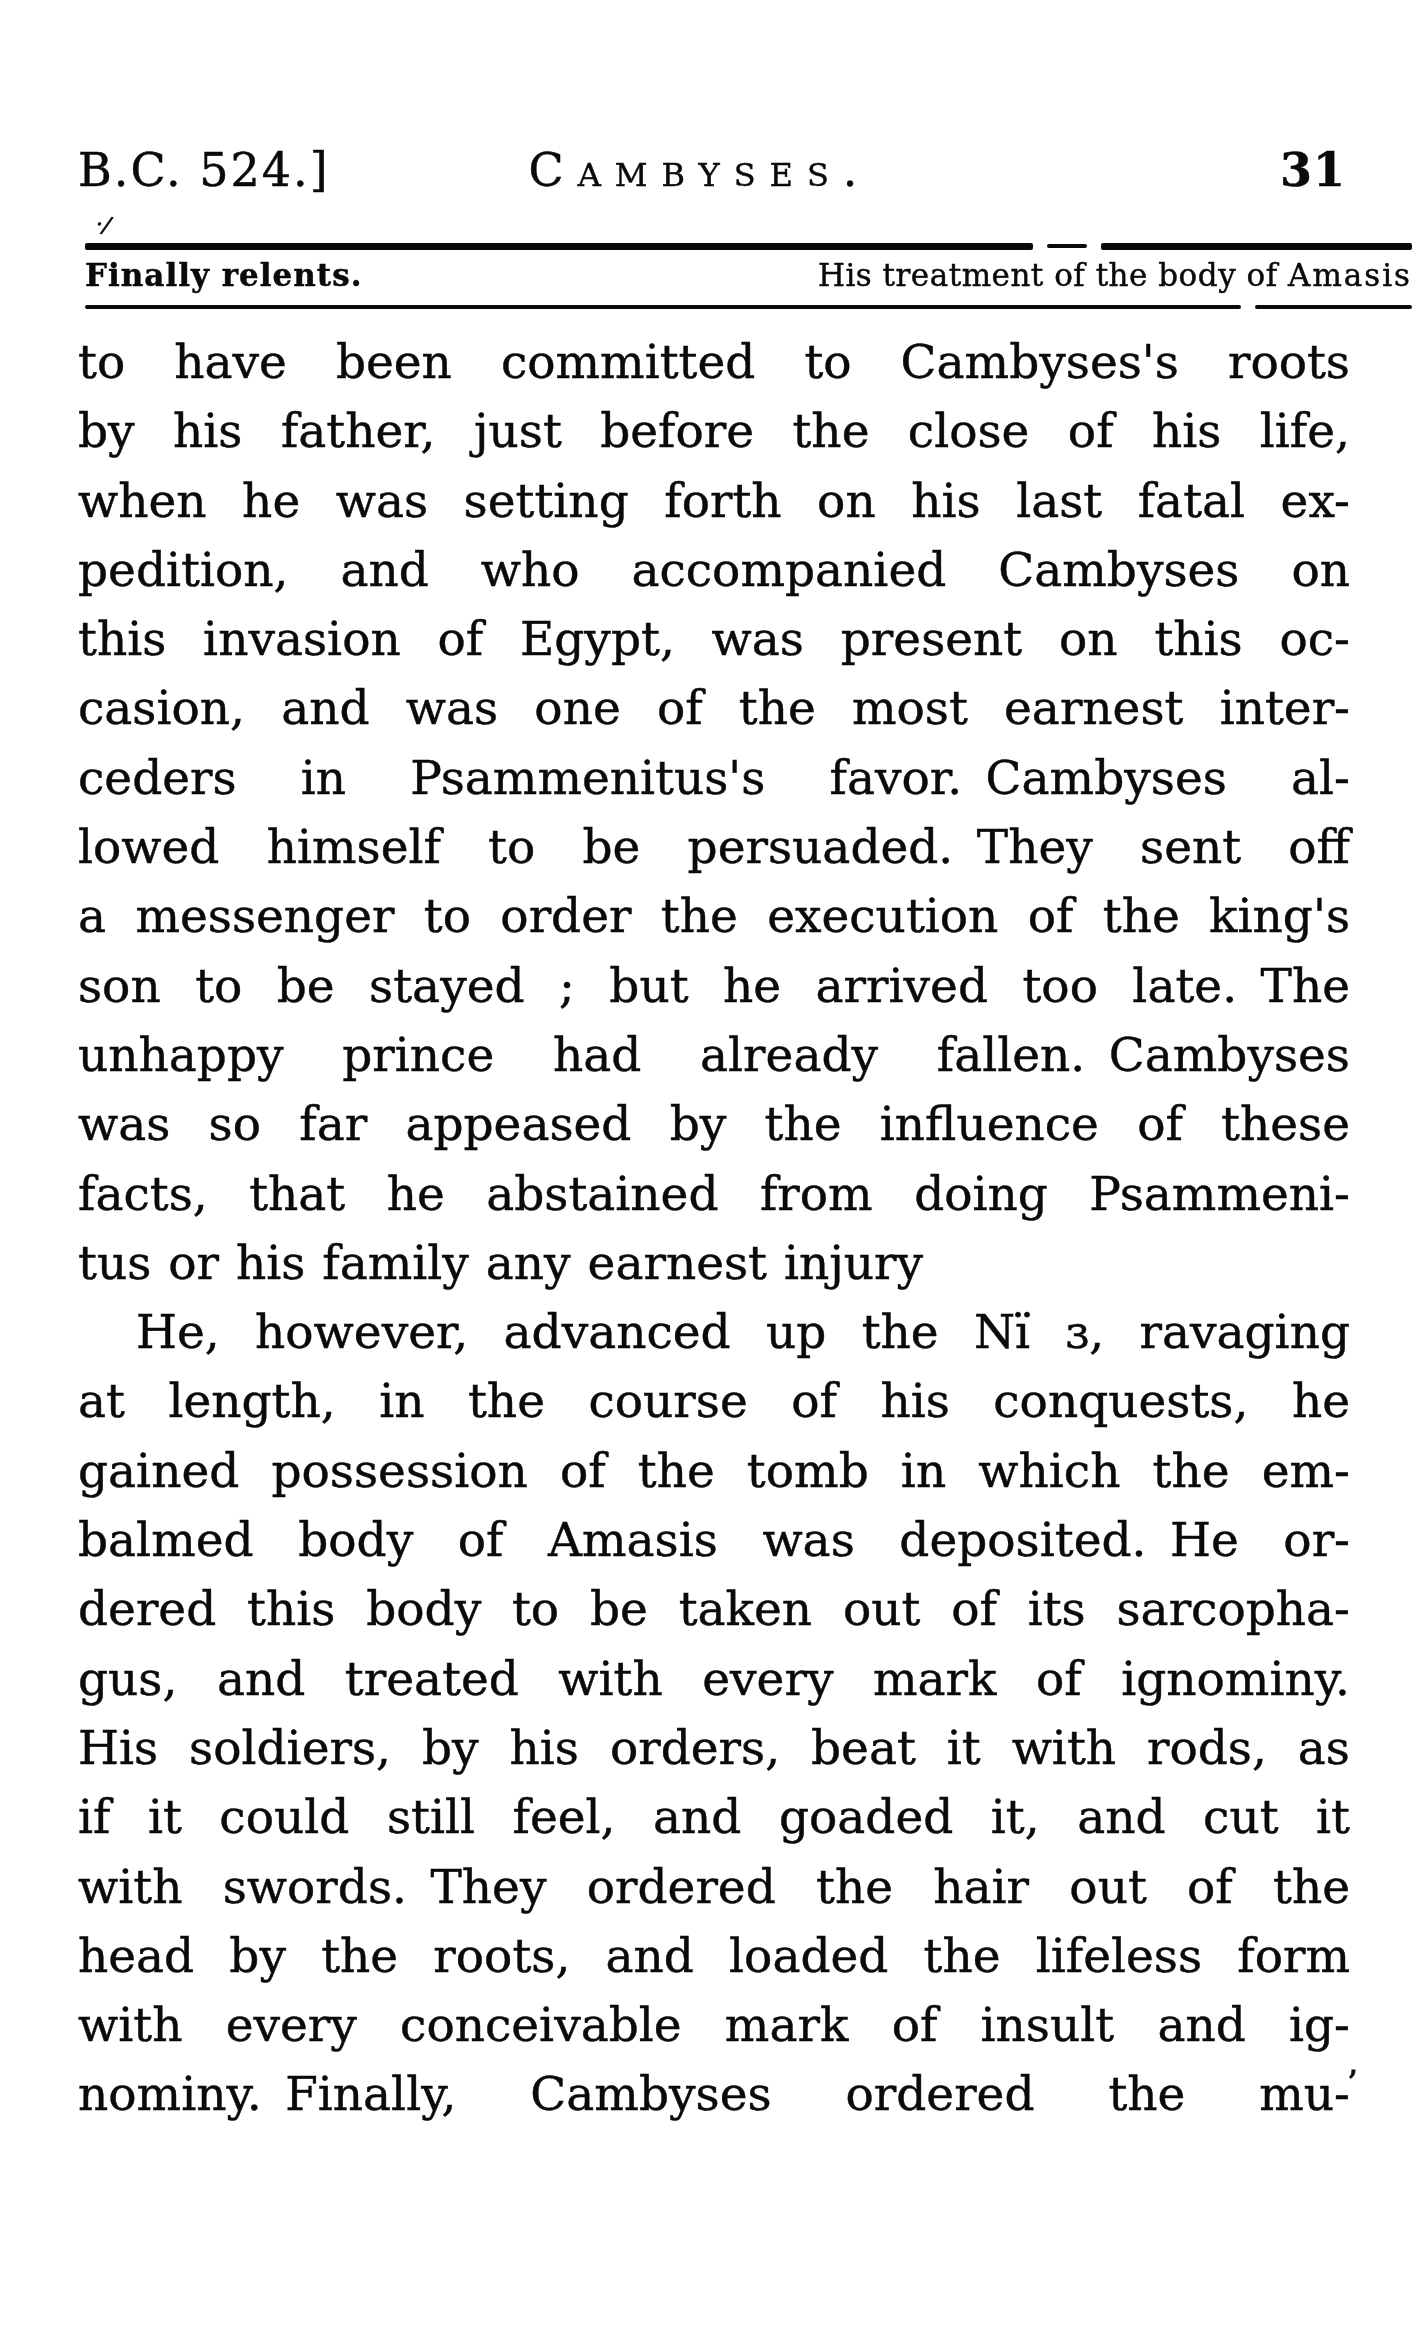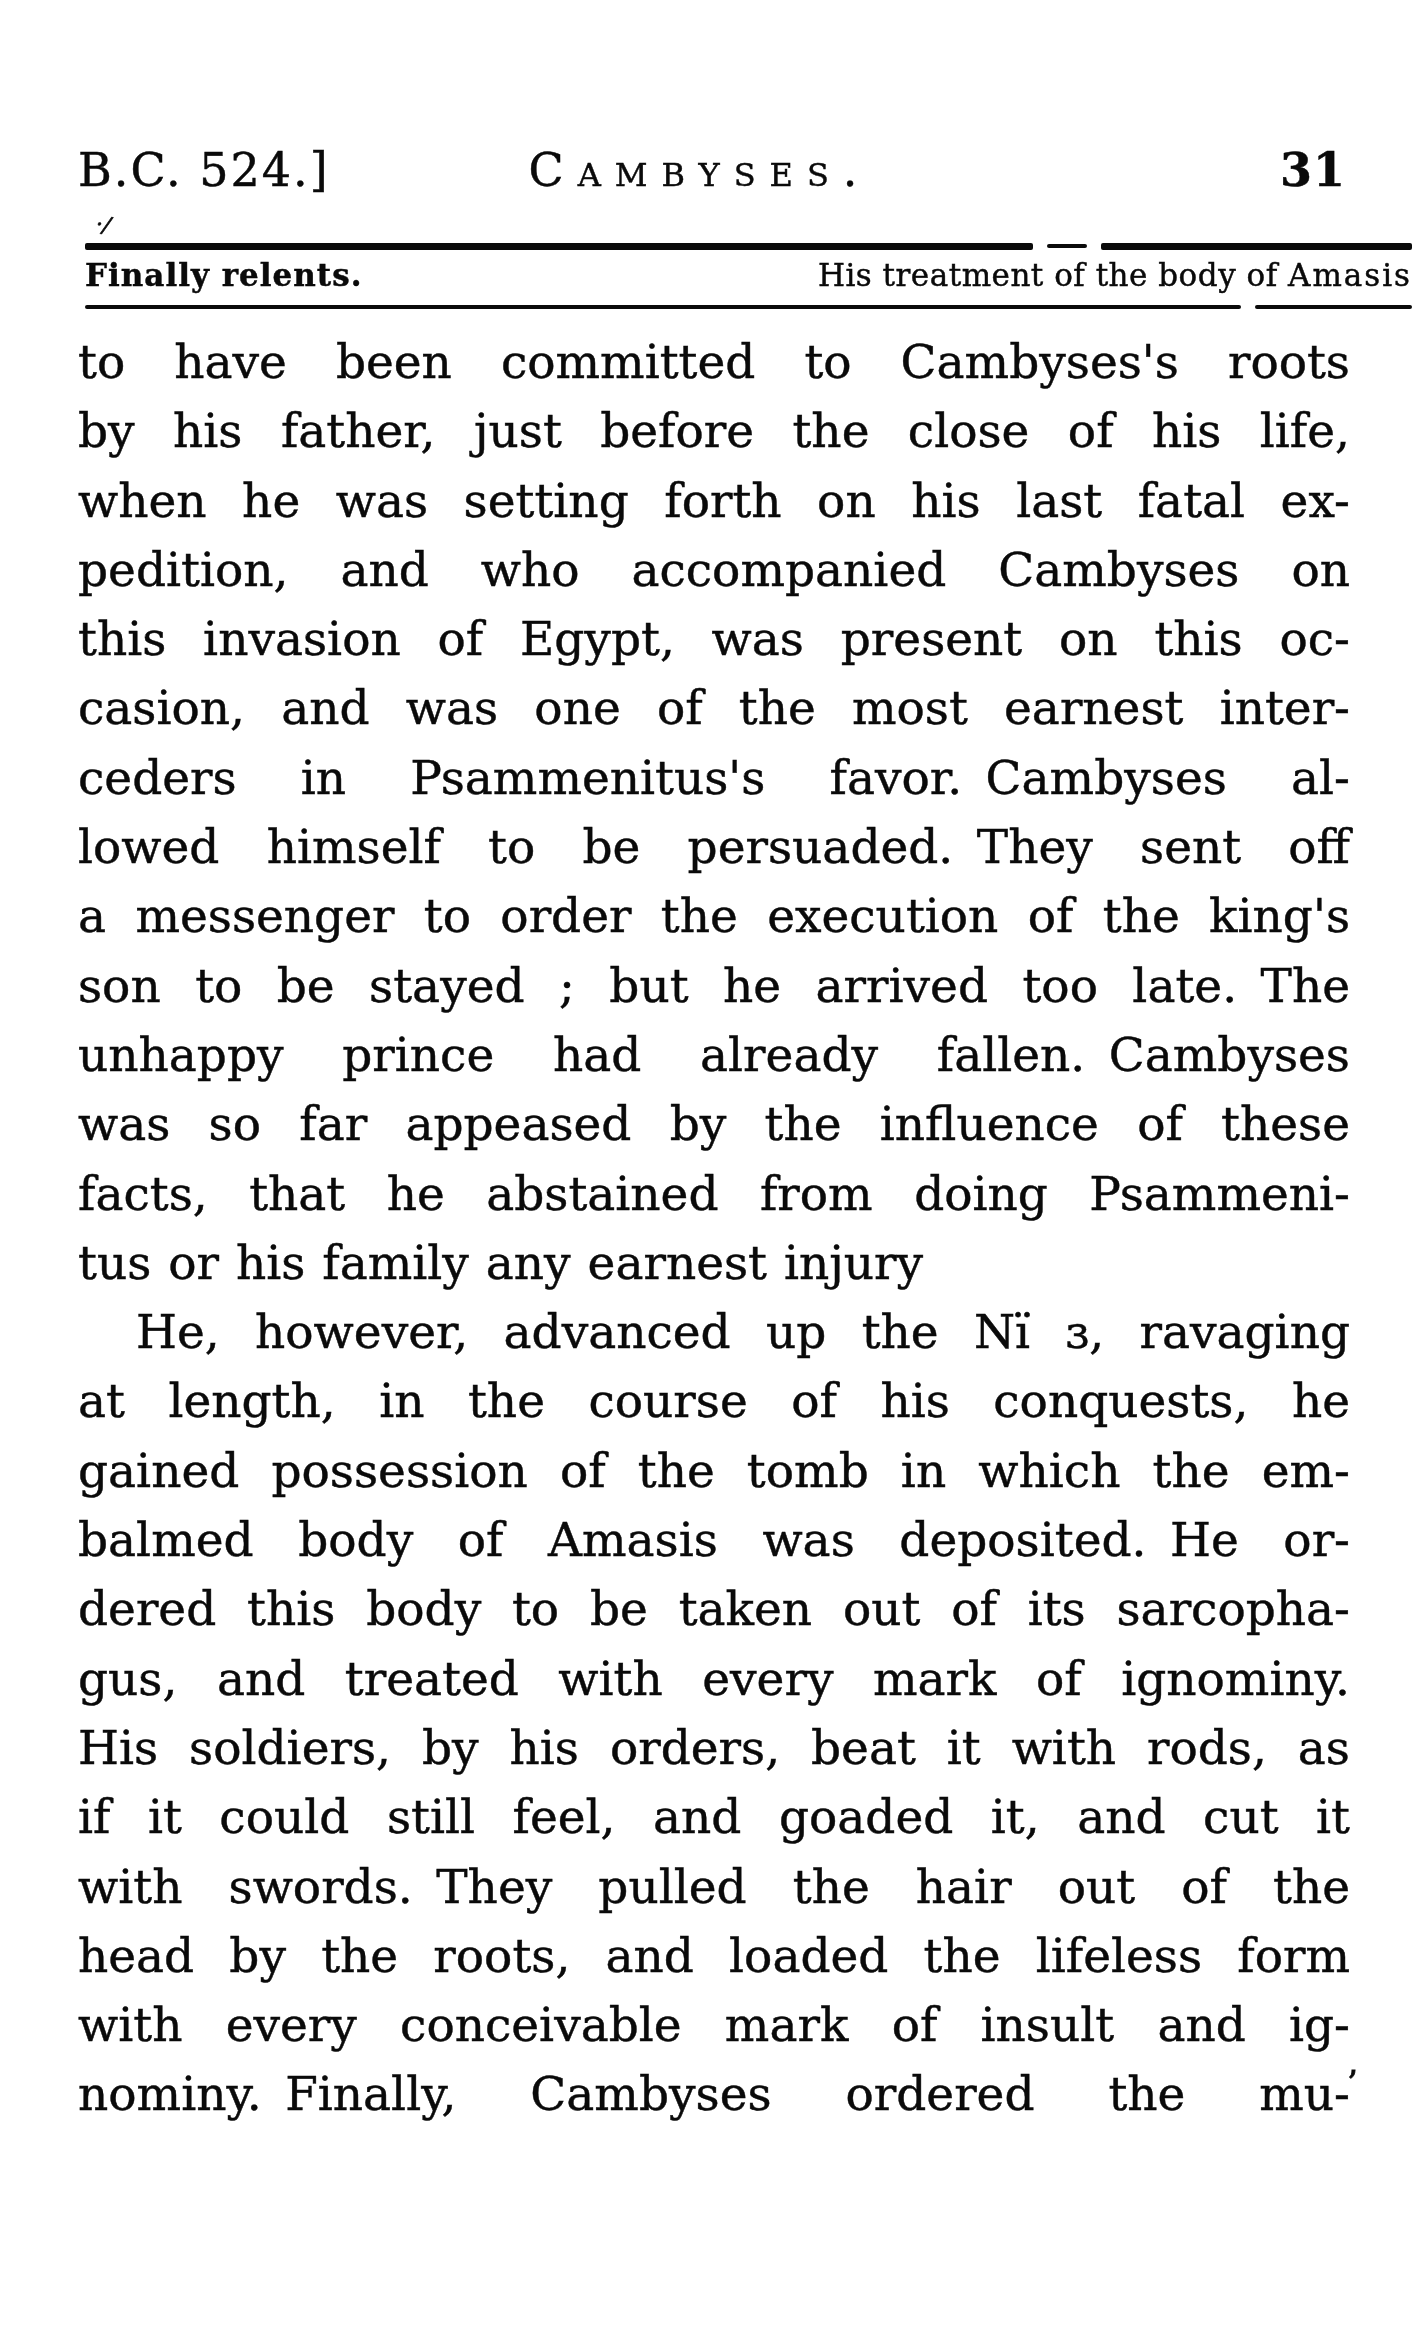--- a/index.html
+++ b/index.html
@@ -147,21 +147,21 @@
       <div class="line">facts, that he abstained from doing Psammeni-</div>
       <div class="line para-end">tus or his family any earnest injury</div>
       <div class="line indent">He, however, advanced up the Nï ɜ, ravaging</div>
       <div class="line">at length, in the course of his conquests, he</div>
       <div class="line">gained possession of the tomb in which the em-</div>
       <div class="line">balmed body of Amasis was deposited. He or-</div>
       <div class="line">dered this body to be taken out of its sarcopha-</div>
       <div class="line">gus, and treated with every mark of ignominy.</div>
       <div class="line">His soldiers, by his orders, beat it with rods, as</div>
       <div class="line">if it could still feel, and goaded it, and cut it</div>
-      <div class="line">with swords. They pulled the hair out of the</div>
+      <div class="line">with swords. They ordered the hair out of the</div>
       <div class="line">head by the roots, and loaded the lifeless form</div>
       <div class="line">with every conceivable mark of insult and ig-</div>
       <div class="line">nominy. Finally, Cambyses ordered the mu-</div>
     </div>
 
   <span class="stray-apostrophe">ʼ</span>
 
 </div>
 
 </body></html>

